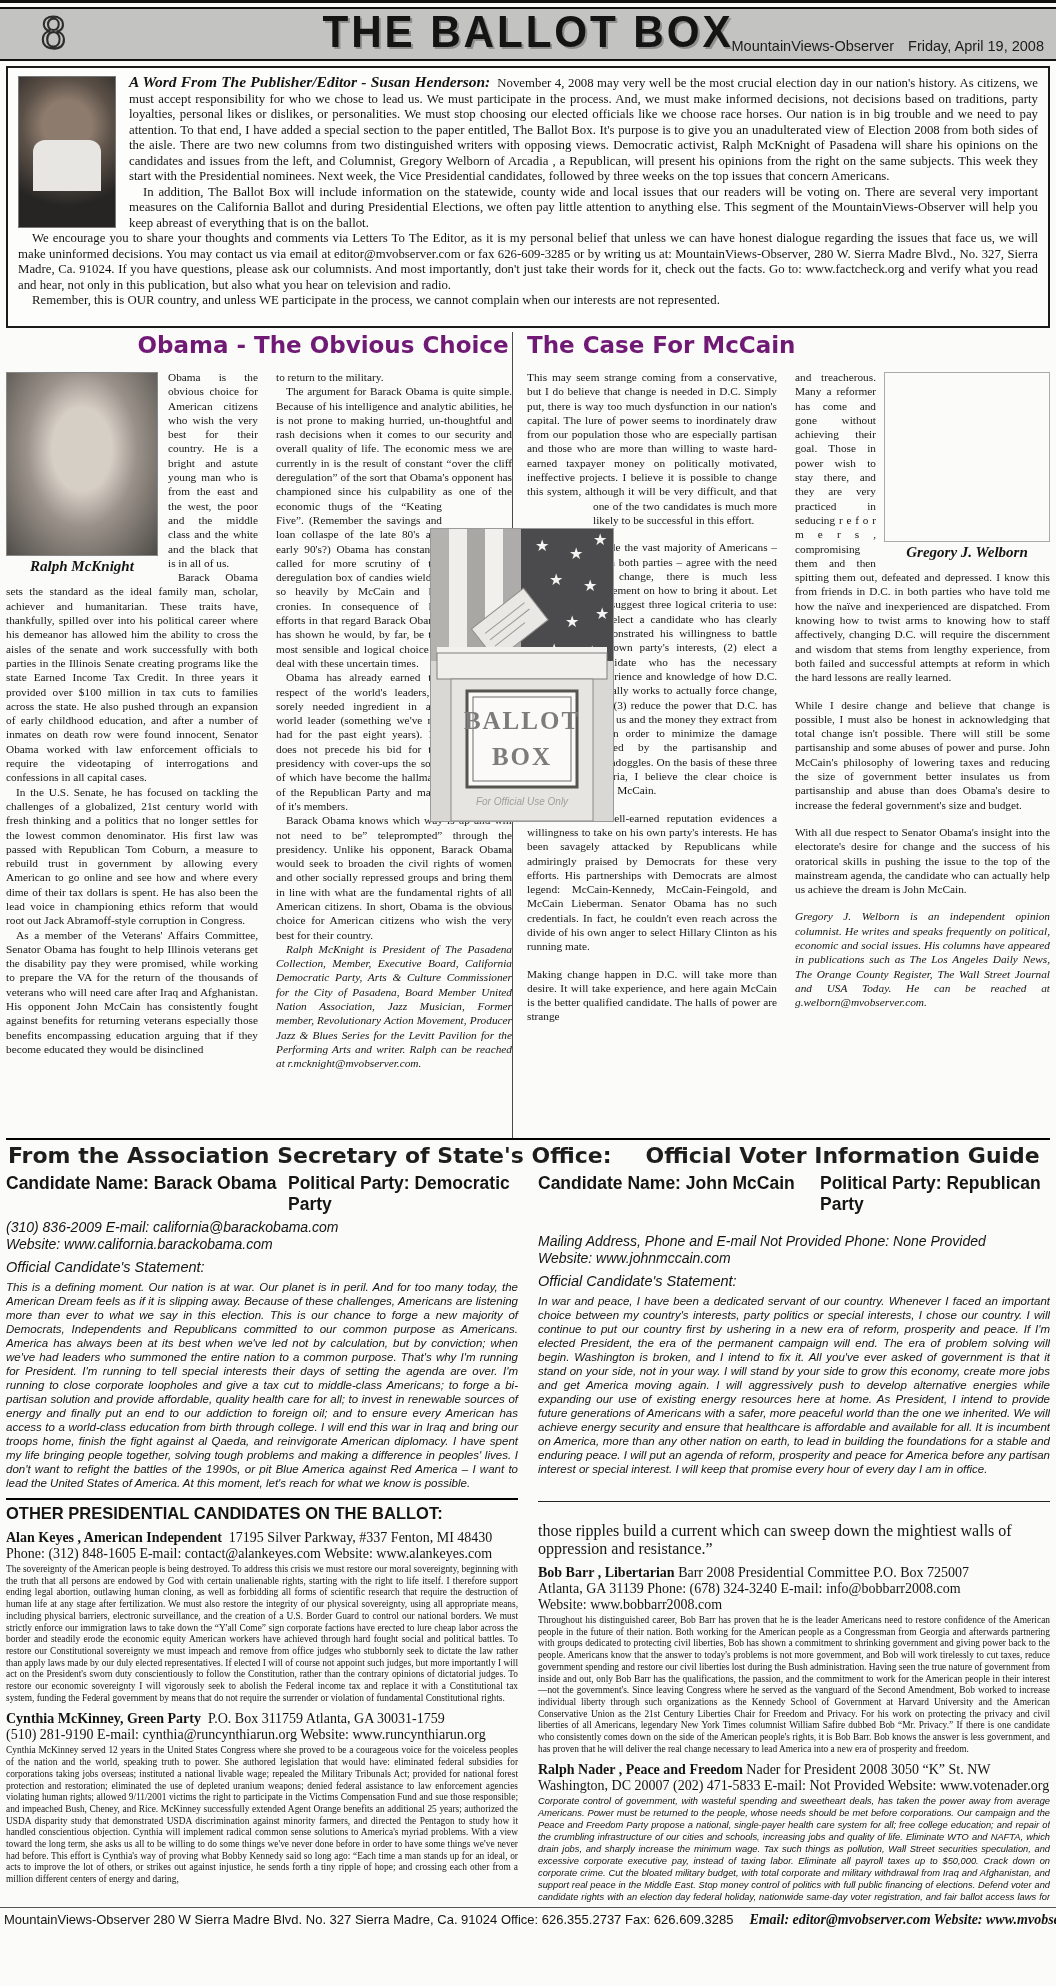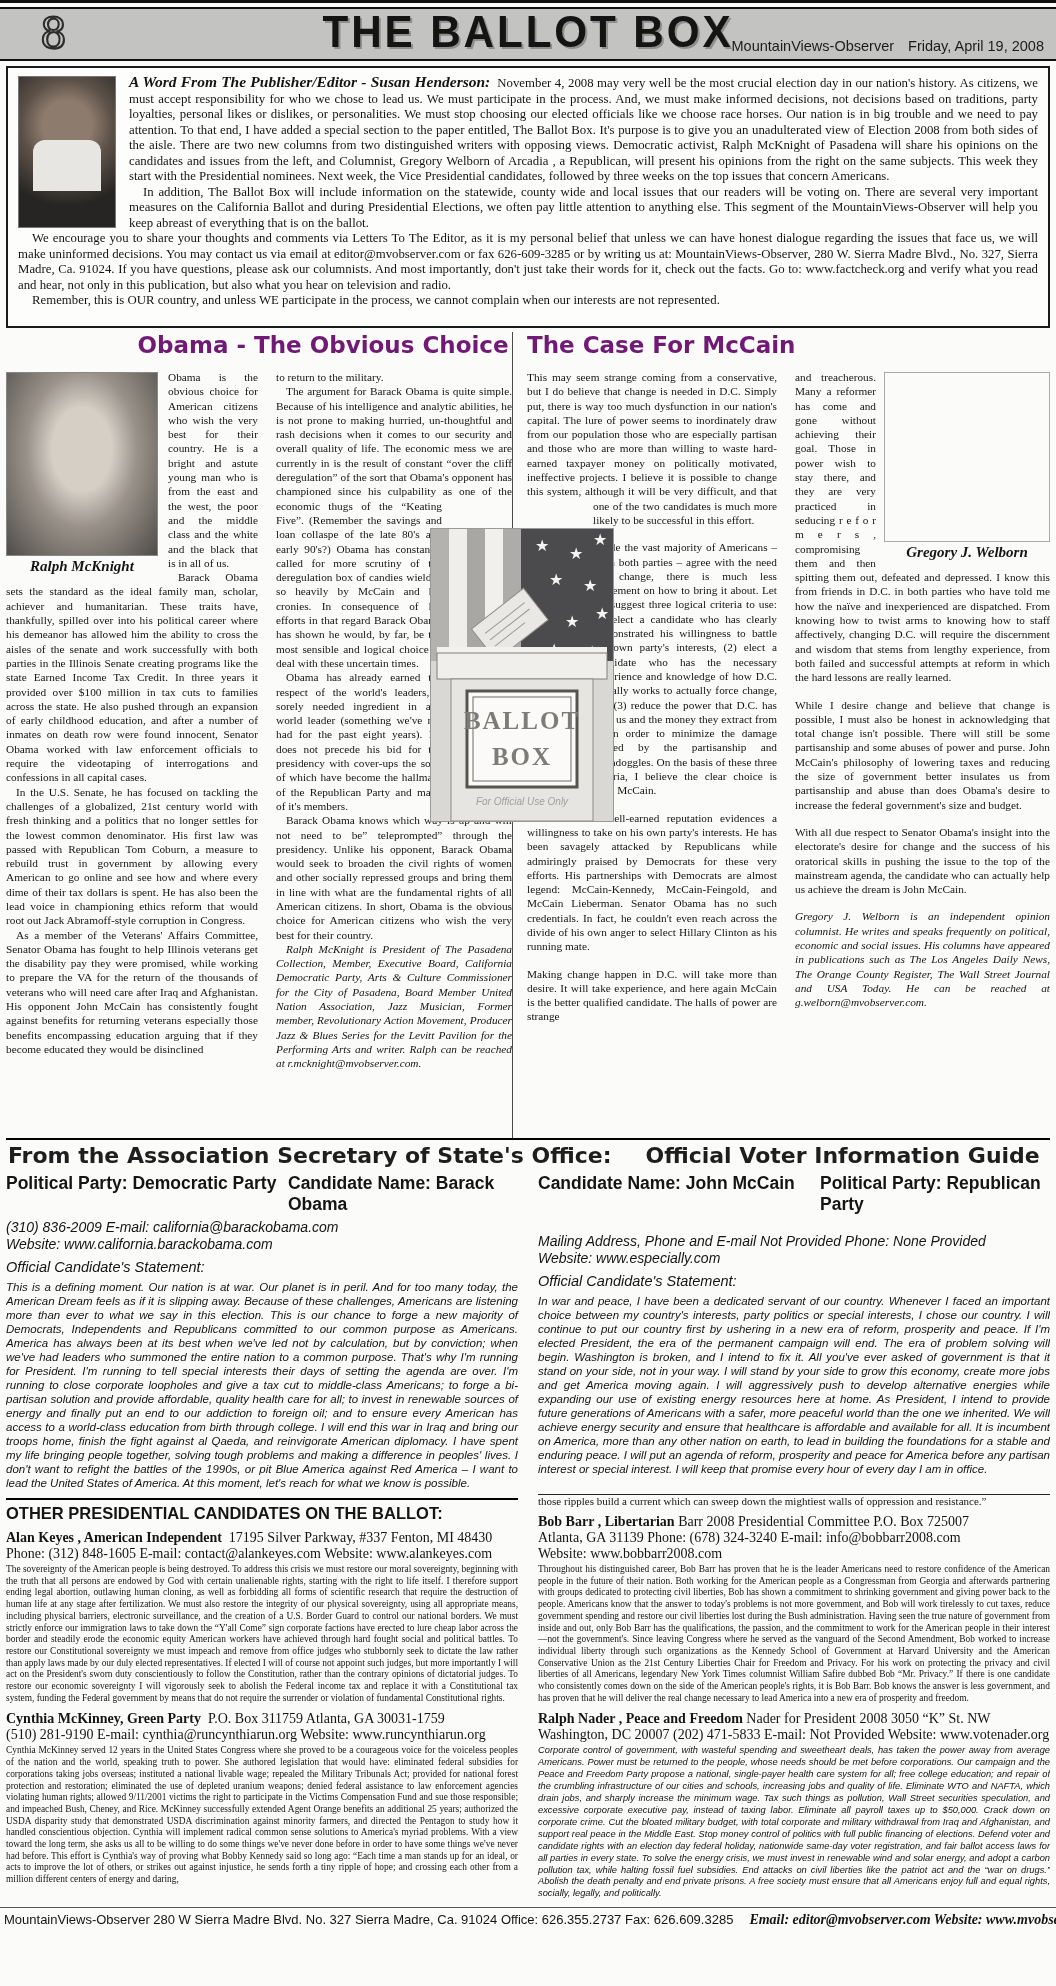--- a/index.html
+++ b/index.html
@@ -65,21 +65,21 @@
   .vg-line{font-family:"Liberation Sans",sans-serif;font-style:italic;font-size:14px;line-height:16.5px;}
   .vg-label{font-family:"Liberation Sans",sans-serif;font-style:italic;font-size:14.5px;margin-top:7px;}
   .vg-stmt{font-family:"Liberation Sans",sans-serif;font-style:italic;font-size:11.5px;line-height:14px;margin-top:5px;text-align:justify;}
   .gap14{height:14px;}
   .others-header{font-family:"Liberation Sans",sans-serif;font-weight:bold;font-size:16.5px;border-top:2px solid #000;
                  margin-top:8px;padding-top:4px;}
   .cand-line{font-size:14px;line-height:16px;margin-top:7px;}
   .cand-line .nm{font-weight:bold;}
   .cand-line2{font-size:14px;line-height:16px;}
   .cand-stmt{font-size:9.4px;line-height:11.7px;text-align:justify;margin-top:2px;}
-  .cont-line{border-top:1px solid #222;margin-top:18px;padding-top:0;font-size:11px;}
+  .cont-line{border-top:1px solid #222;margin-top:25px;padding-top:20px;font-size:16px;}
   .nader-stmt{font-family:"Liberation Sans",sans-serif;font-style:italic;font-size:9.3px;line-height:11.9px;text-align:justify;margin-top:2px;}
   
   .footer{border-top:1px solid #555;margin:4px 0 0 0;padding:4px 8px 0 4px;display:flex;gap:16px;
           font-family:"Liberation Sans",sans-serif;font-size:13px;white-space:nowrap;}
   .footer .em{font-family:"Liberation Serif",serif;font-weight:bold;font-style:italic;font-size:14px;}
 </style>
 </head>
 <body>
 
 <div class="page">
@@ -191,22 +191,22 @@
   </div>
 
   <div class="lower">
     <div class="vg-header">
       <span>From the Association Secretary of State's Office:</span><span>Official Voter Information Guide</span>
     </div>
     <div class="lower-cols">
 
       <div class="lcol">
         <div class="vg-row">
+          <span>Candidate Name: Barack Obama</span>
           <span>Political Party: Democratic Party</span>
-          <span>Candidate Name: Barack Obama</span>
         </div>
         <div class="vg-line">(310) 836-2009     E-mail: california@barackobama.com</div>
         <div class="vg-line">Website: www.california.barackobama.com</div>
         <div class="vg-label">Official Candidate's Statement:</div>
         <div class="vg-stmt">This is a defining moment. Our nation is at war. Our planet is in peril. And for too many today, the American Dream feels as if it is slipping away. Because of these challenges, Americans are listening more than ever to what we say in this election. This is our chance to forge a new majority of Democrats, Independents and Republicans committed to our common purpose as Americans. America has always been at its best when we've led not by calculation, but by conviction; when we've had leaders who summoned the entire nation to a common purpose. That's why I'm running for President. I'm running to tell special interests their days of setting the agenda are over. I'm running to close corporate loopholes and give a tax cut to middle-class Americans; to forge a bi-partisan solution and provide affordable, quality health care for all; to invest in renewable sources of energy and finally put an end to our addiction to foreign oil; and to ensure every American has access to a world-class education from birth through college. I will end this war in Iraq and bring our troops home, finish the fight against al Qaeda, and reinvigorate American diplomacy. I have spent my life bringing people together, solving tough problems and making a difference in peoples' lives. I don't want to refight the battles of the 1990s, or pit Blue America against Red America – I want to lead the United States of America. At this moment, let's reach for what we know is possible.</div>
 
         <div class="others-header">OTHER PRESIDENTIAL CANDIDATES ON THE BALLOT:</div>
 
         <div class="cand-line">
           <span class="nm">Alan Keyes , American Independent</span>&nbsp;&nbsp;<span>17195 Silver Parkway, #337  Fenton, MI 48430</span>
@@ -221,21 +221,21 @@
         <div class="cand-stmt">Cynthia McKinney served 12 years in the United States Congress where she proved to be a courageous voice for the voiceless peoples of the nation and the world, speaking truth to power. She authored legislation that would have:  eliminated federal subsidies for corporations taking jobs overseas; instituted a national livable wage; repealed the Military Tribunals Act; provided for national forest protection and restoration; eliminated the use of depleted uranium weapons; denied federal assistance to law enforcement agencies violating human rights; allowed 9/11/2001 victims the right to participate in the Victims Compensation Fund and sue those responsible; and impeached Bush, Cheney, and Rice. McKinney successfully extended Agent Orange benefits an additional 25 years; authorized the USDA disparity study that demonstrated USDA discrimination against minority farmers, and directed the Pentagon to study how it handled conscientious objection. Cynthia will implement radical common sense solutions to America's myriad problems. With a view toward the long term, she asks us all to be willing to do some things we've never done before in order to have some things we've never had before. This effort is Cynthia's way of proving what Bobby Kennedy said so long ago: “Each time a man stands up for an ideal, or acts to improve the lot of others, or strikes out against injustice, he sends forth a tiny ripple of hope; and crossing each other from a million different centers of energy and daring,</div>
       </div>
 
       <div class="lcol">
         <div class="vg-row">
           <span>Candidate Name: John McCain</span>
           <span>Political Party: Republican Party</span>
         </div>
         <div class="gap14"></div>
         <div class="vg-line">Mailing Address, Phone and E-mail Not Provided   Phone: None Provided</div>
-        <div class="vg-line">Website: www.especially.com</div>
+        <div class="vg-line">Website: www.johnmccain.com</div>
         <div class="vg-label">Official Candidate's Statement:</div>
         <div class="vg-stmt">In war and peace, I have been a dedicated servant of our country. Whenever I faced an important choice between my country's interests, party politics or special interests, I chose our country. I will continue to put our country first by ushering in a new era of reform, prosperity and peace. If I'm elected President, the era of the permanent campaign will end. The era of problem solving will begin. Washington is broken, and I intend to fix it. All you've ever asked of government is that it stand on your side, not in your way. I will stand by your side to grow this economy, create more jobs and get America moving again. I will aggressively push to develop alternative energies while expanding our use of existing energy resources here at home. As President, I intend to provide future generations of Americans with a safer, more peaceful world than the one we inherited. We will achieve energy security and ensure that healthcare is affordable and available for all. It is incumbent on America, more than any other nation on earth, to lead in building the foundations for a stable and enduring peace. I will put an agenda of reform, prosperity and peace for America before any partisan interest or special interest. I will keep that promise every hour of every day I am in office.</div>
 
         <div class="cont-line">those ripples build a current which can sweep down the mightiest walls of oppression and resistance.”</div>
 
         <div class="cand-line">
           <span class="nm">Bob Barr , Libertarian</span>&nbsp;<span>Barr 2008 Presidential Committee  P.O. Box 725007</span>
         </div>
         <div class="cand-line2">Atlanta, GA 31139 Phone: (678) 324-3240   E-mail: info@bobbarr2008.com</div>
         <div class="cand-line2">Website: www.bobbarr2008.com</div>

